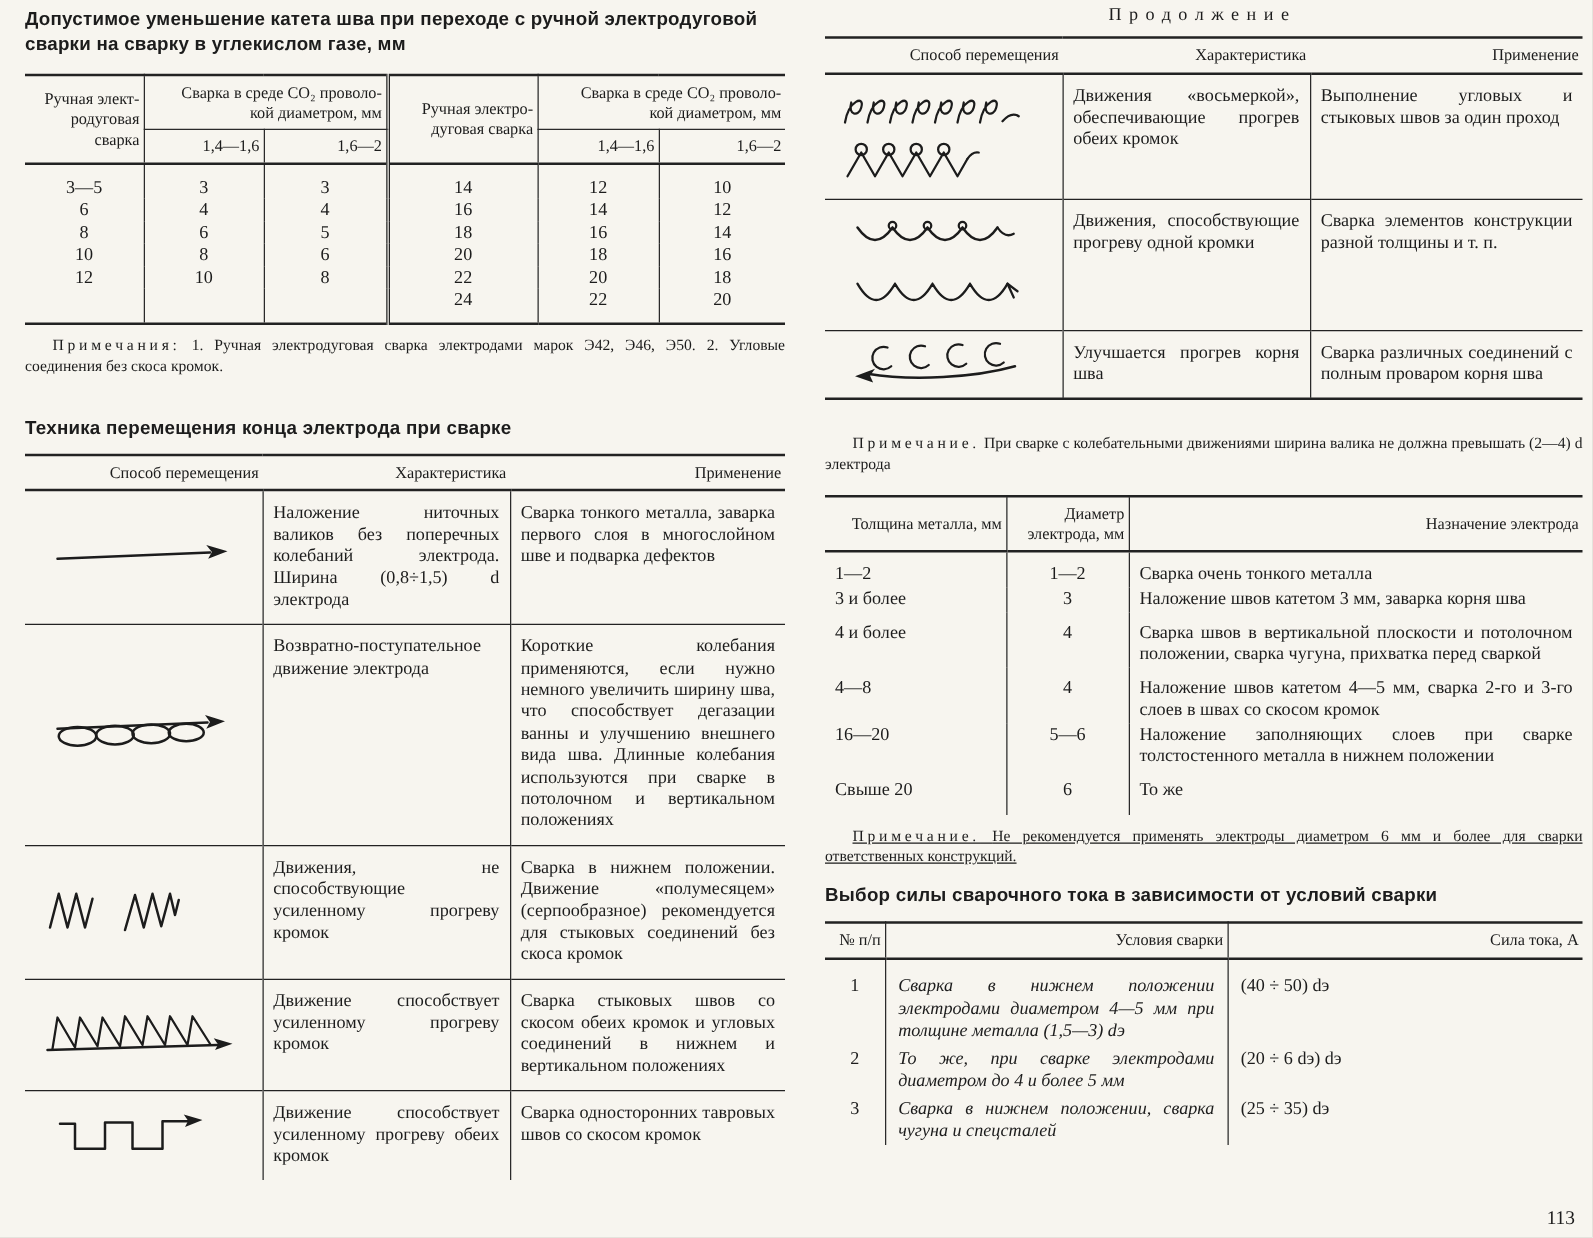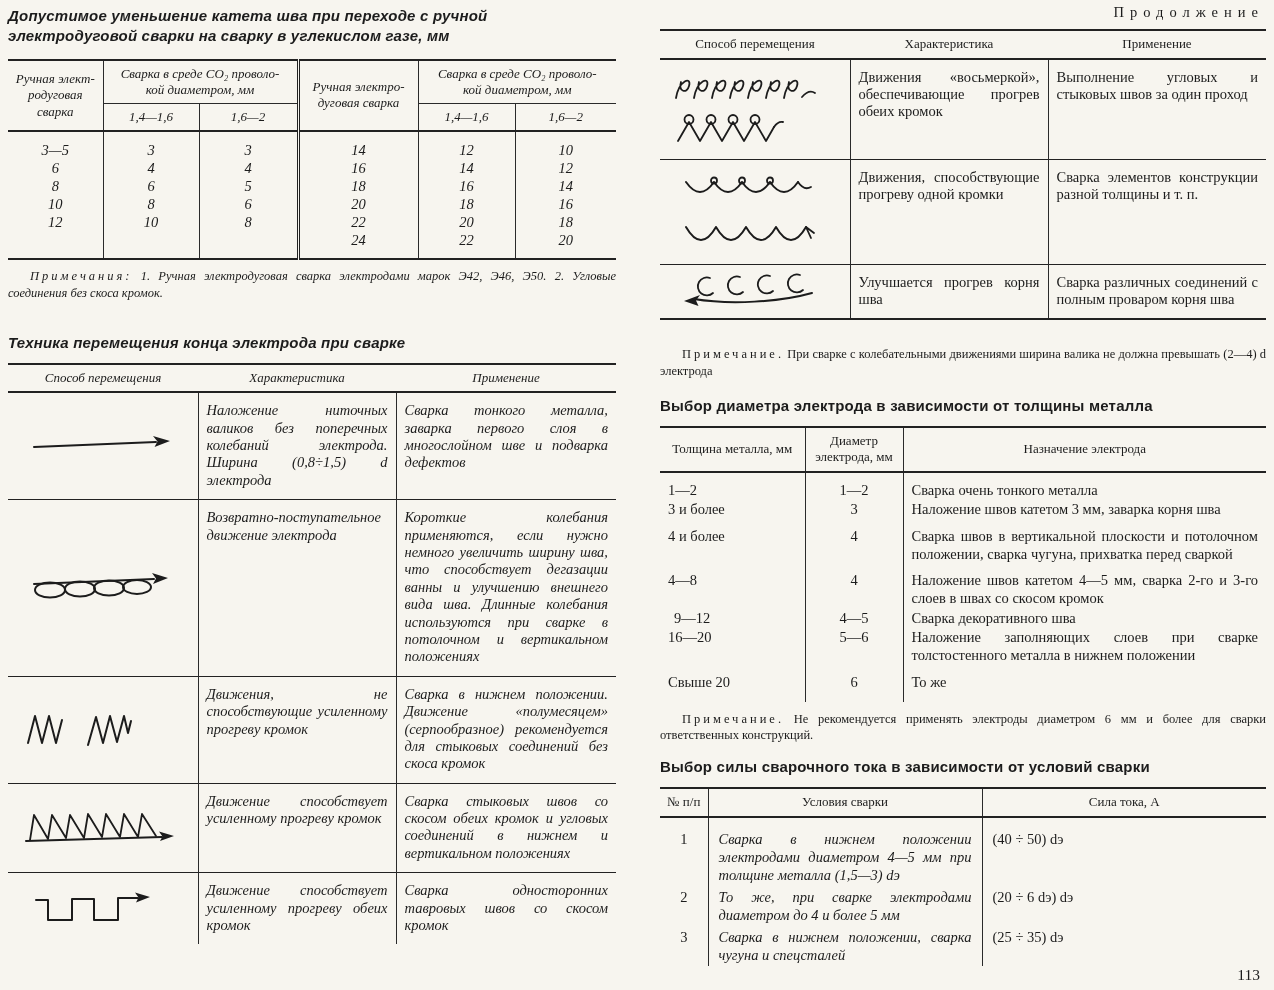--- a/index.html
+++ b/index.html
@@ -2,30 +2,30 @@
 <html><head>
 <meta charset="utf-8">
 <style>
   html,body{margin:0;padding:0;background:#d8d5cd;}
   .page{
     position:relative;width:1274px;height:990px;margin:0 auto;
     background:#f7f5ef;color:#1c1c1c;overflow:hidden;
     font-family:"Liberation Serif", serif;font-size:14.5px;line-height:1.2;
   }
   .col{position:absolute;top:6px;}
-  .col-left{left:8px;width:608px;font-style:italic;}
+  .col-left{left:20px;width:608px;}
   .col-right{left:660px;width:606px;top:4px;}
   .htitle{
     font-family:"Liberation Sans", sans-serif;font-weight:700;
     font-size:15px;line-height:1.35;margin:0 0 12px 0;letter-spacing:.2px;
   }
   table.t{border-collapse:collapse;width:100%;table-layout:fixed;}
   table.t{border-top:2.5px solid #222;}
   .t th{
-    font-weight:400;font-size:13px;text-align:center;vertical-align:middle;
+    font-weight:400;font-size:13px;text-align:right;vertical-align:middle;
     padding:5px 3px;line-height:1.25;
   }
   .pre{white-space:pre-line;}
   .hb{border-bottom:2.4px solid #222;}
   .subrule{border-bottom:1.4px solid #2a2a2a;margin-top:40px;}
   .bl{border-left:1.3px solid #2a2a2a;}
   .bdl{border-left:3.5px double #222;}
   
   .t1 td{text-align:center;font-size:14.5px;height:18px;padding:0;}
   .t1 tbody tr:first-child td{padding-top:9px;}
@@ -48,21 +48,21 @@
   .t4 .just{text-align:justify;}
   
   .t5 tbody td{vertical-align:top;padding:2px 10px;line-height:1.25;}
   .t5 tbody td+td{border-left:1.3px solid #2a2a2a;}
   .t5 tbody tr:first-child td{padding-top:12px;}
   .t5 td.ctr{text-align:center;padding-left:0;padding-right:0;}
   .t5 .just{text-align:justify;font-style:italic;}
   .note{font-size:12.5px;line-height:1.3;margin:0;text-indent:22px;text-align:justify;}
   .note .note-label{letter-spacing:3px;}
   .continuation{
-    text-align:right;font-size:14.5px;letter-spacing:6px;margin:0 2px 8px 0;
+    text-align:center;font-size:14.5px;letter-spacing:6px;margin:0 2px 8px 0;
   }
   .pageno{position:absolute;font-size:15.5px;}
   .pageno-left{left:10px;top:988px;}
   .pageno-right{right:14px;top:966px;}
   .st{fill:none;stroke:#1c1c1c;stroke-width:2;stroke-linecap:round;stroke-linejoin:round;}
   .stt{fill:none;stroke:#1c1c1c;stroke-width:1.8;stroke-linecap:round;stroke-linejoin:round;}
   .fl{fill:#1c1c1c;stroke:none;}
 </style>
 </head>
 <body>
@@ -324,21 +324,20 @@
                 <use href="#i-spiral-loops"></use>
               </svg></td>
           <td class="just">Улучшается прогрев корня шва</td>
           <td class="just">Сварка различных соединений с полным проваром корня шва</td>
         </tr>
       </tbody>
     </table>
 
     <p class="note" style="margin:26px 0 17px 0;"><span class="note-label">Примечание.</span> <span>При сварке с колебательными движениями ширина валика не должна превышать (2—4) d электрода</span></p>
 
-    <h3 class="htitle" style="margin-bottom:10px;">Выбор диаметра электрода в зависимости от толщины металла</h3>
 
     <table class="t t4">
       <colgroup>
           <col style="width:145px">
           <col style="width:98px">
           <col style="width:363px">
         </colgroup>
       <thead>
         <tr>
           <th class="hb">Толщина металла, мм</th>
@@ -362,38 +361,33 @@
           <td>4 и более</td>
           <td class="ctr">4</td>
           <td class="just">Сварка швов в вертикальной плоскости и потолочном положении, сварка чугуна, прихватка перед сваркой</td>
         </tr>
         <tr class="gap-top">
           <td>4—8</td>
           <td class="ctr">4</td>
           <td class="just">Наложение швов катетом 4—5 мм, сварка 2-го и 3-го слоев в швах со скосом кромок</td>
         </tr>
         <tr>
-          <td style="padding-left:14px;">9—12</td>
-          <td class="ctr">4—5</td>
-          <td class="just">Сварка декоративного шва</td>
-        </tr>
-        <tr>
           <td>16—20</td>
           <td class="ctr">5—6</td>
           <td class="just">Наложение заполняющих слоев при сварке толстостенного металла в нижнем положении</td>
         </tr>
         <tr class="gap-top">
           <td>Свыше 20</td>
           <td class="ctr">6</td>
           <td class="just">То же</td>
         </tr>
       </tbody>
     </table>
 
-    <p class="note" style="margin:9px 0 14px 0;"><span class="note-label">Примечание.</span> <span>Не рекомендуется применять электроды диаметром 6 мм и более для сварки ответственных конструкций.</span></p>
+    <p class="note" style="margin:9px 0 14px 0;text-decoration:underline;"><span class="note-label">Примечание.</span> <span>Не рекомендуется применять электроды диаметром 6 мм и более для сварки ответственных конструкций.</span></p>
 
     <h3 class="htitle" style="margin-bottom:10px;">Выбор силы сварочного тока в зависимости от условий сварки</h3>
 
     <table class="t t5">
       <colgroup>
           <col style="width:48px">
           <col style="width:274px">
           <col style="width:284px">
         </colgroup>
       <thead>

